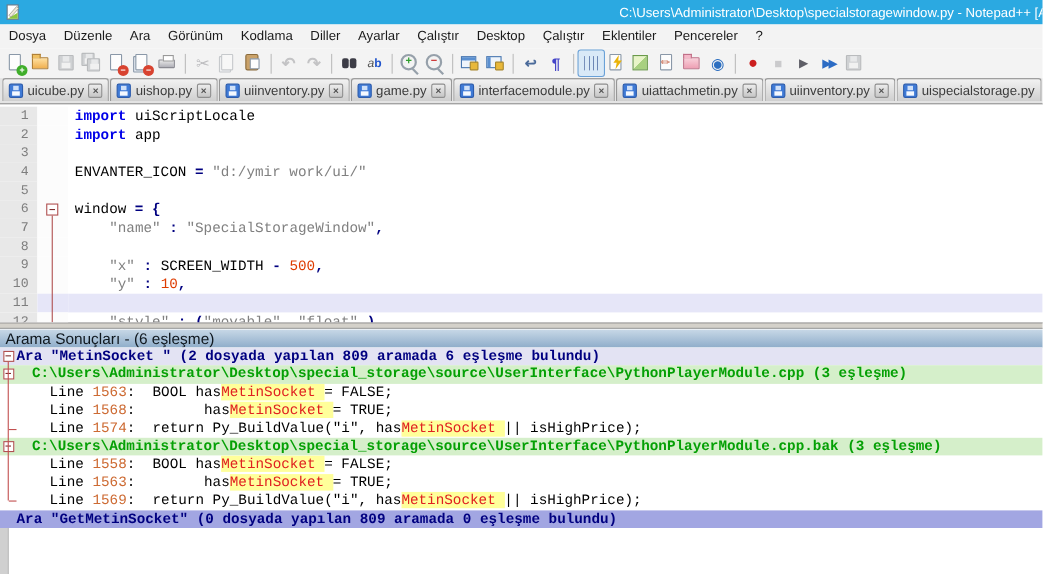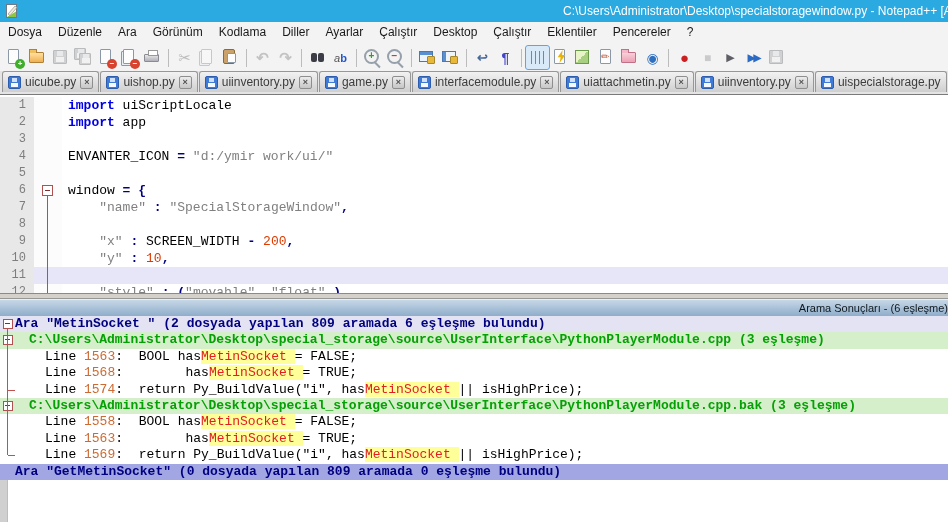--- a/index.html
+++ b/index.html
@@ -81,21 +81,21 @@
   .fold-line{position:absolute;left:47px;top:101px;bottom:0;width:1px;background:var(--fold_marker,#b05050);}
   .k{color:var(--keyword,#0000e8);font-weight:bold;}
   .s{color:var(--string,#808080);}
   .n{color:var(--number,#de3b00);}
   .o{color:var(--operator,#000080);font-weight:bold;}
   .p{color:#000;}
   
   .splitter{height:6px;background:#d4d1ca;border-top:1px solid #8a8a8a;border-bottom:1px solid #979797;box-sizing:border-box;}
   .panel-header{height:17px;background:linear-gradient(var(--panel_header_bg,#c6d7e6),#8fadca);
                 border-top:1px solid #e9eff5;display:flex;align-items:center;padding-left:5px;
-                font-size:11px;color:#10181f;box-sizing:border-box;justify-content:flex-end;}
+                font-size:14px;color:#10181f;box-sizing:border-box;}
   
   .results{position:relative;height:206px;background:#fff;
            font-family:"Liberation Mono","DejaVu Sans Mono",monospace;font-size:13px;overflow:hidden;}
   .res-row{height:16.4px;line-height:16.4px;white-space:pre;position:relative;overflow:hidden;}
   .res-search{background:var(--search_header_bg,#e3e3f3);color:var(--search_header_text,#000080);font-weight:bold;padding-left:15px;}
   .res-search.selected{background:var(--search_header_selected_bg,#a2a6e2);}
   .res-file{background:var(--file_row_bg,#d5efca);color:var(--file_row_text,#05a005);font-weight:bold;padding-left:29px;}
   .res-hit{padding-left:45px;color:#000;}
   .res-hit .num{color:var(--hit_linenum,#cd6a32);}
   .res-hit .match{background:var(--match_bg,#ffff9a);color:var(--match_text,#e02020);}
@@ -395,21 +395,21 @@
           <div class="ed-code"><span class="p">    </span><span class="s">"name"</span><span class="p"> </span><span class="o">:</span><span class="p"> </span><span class="s">"SpecialStorageWindow"</span><span class="o">,</span></div>
         </div>
         <div class="ed-row">
           <div class="ed-num">8</div>
           <div class="ed-fold"></div>
           <div class="ed-code"></div>
         </div>
         <div class="ed-row">
           <div class="ed-num">9</div>
           <div class="ed-fold"></div>
-          <div class="ed-code"><span class="p">    </span><span class="s">"x"</span><span class="p"> </span><span class="o">:</span><span class="p"> SCREEN_WIDTH </span><span class="o">-</span><span class="p"> </span><span class="n">200</span><span class="o">,</span></div>
+          <div class="ed-code"><span class="p">    </span><span class="s">"x"</span><span class="p"> </span><span class="o">:</span><span class="p"> SCREEN_WIDTH </span><span class="o">-</span><span class="p"> </span><span class="n">500</span><span class="o">,</span></div>
         </div>
         <div class="ed-row">
           <div class="ed-num">10</div>
           <div class="ed-fold"></div>
           <div class="ed-code"><span class="p">    </span><span class="s">"y"</span><span class="p"> </span><span class="o">:</span><span class="p"> </span><span class="n">10</span><span class="o">,</span></div>
         </div>
         <div class="ed-row current">
           <div class="ed-num">11</div>
           <div class="ed-fold"></div>
           <div class="ed-code"></div>

